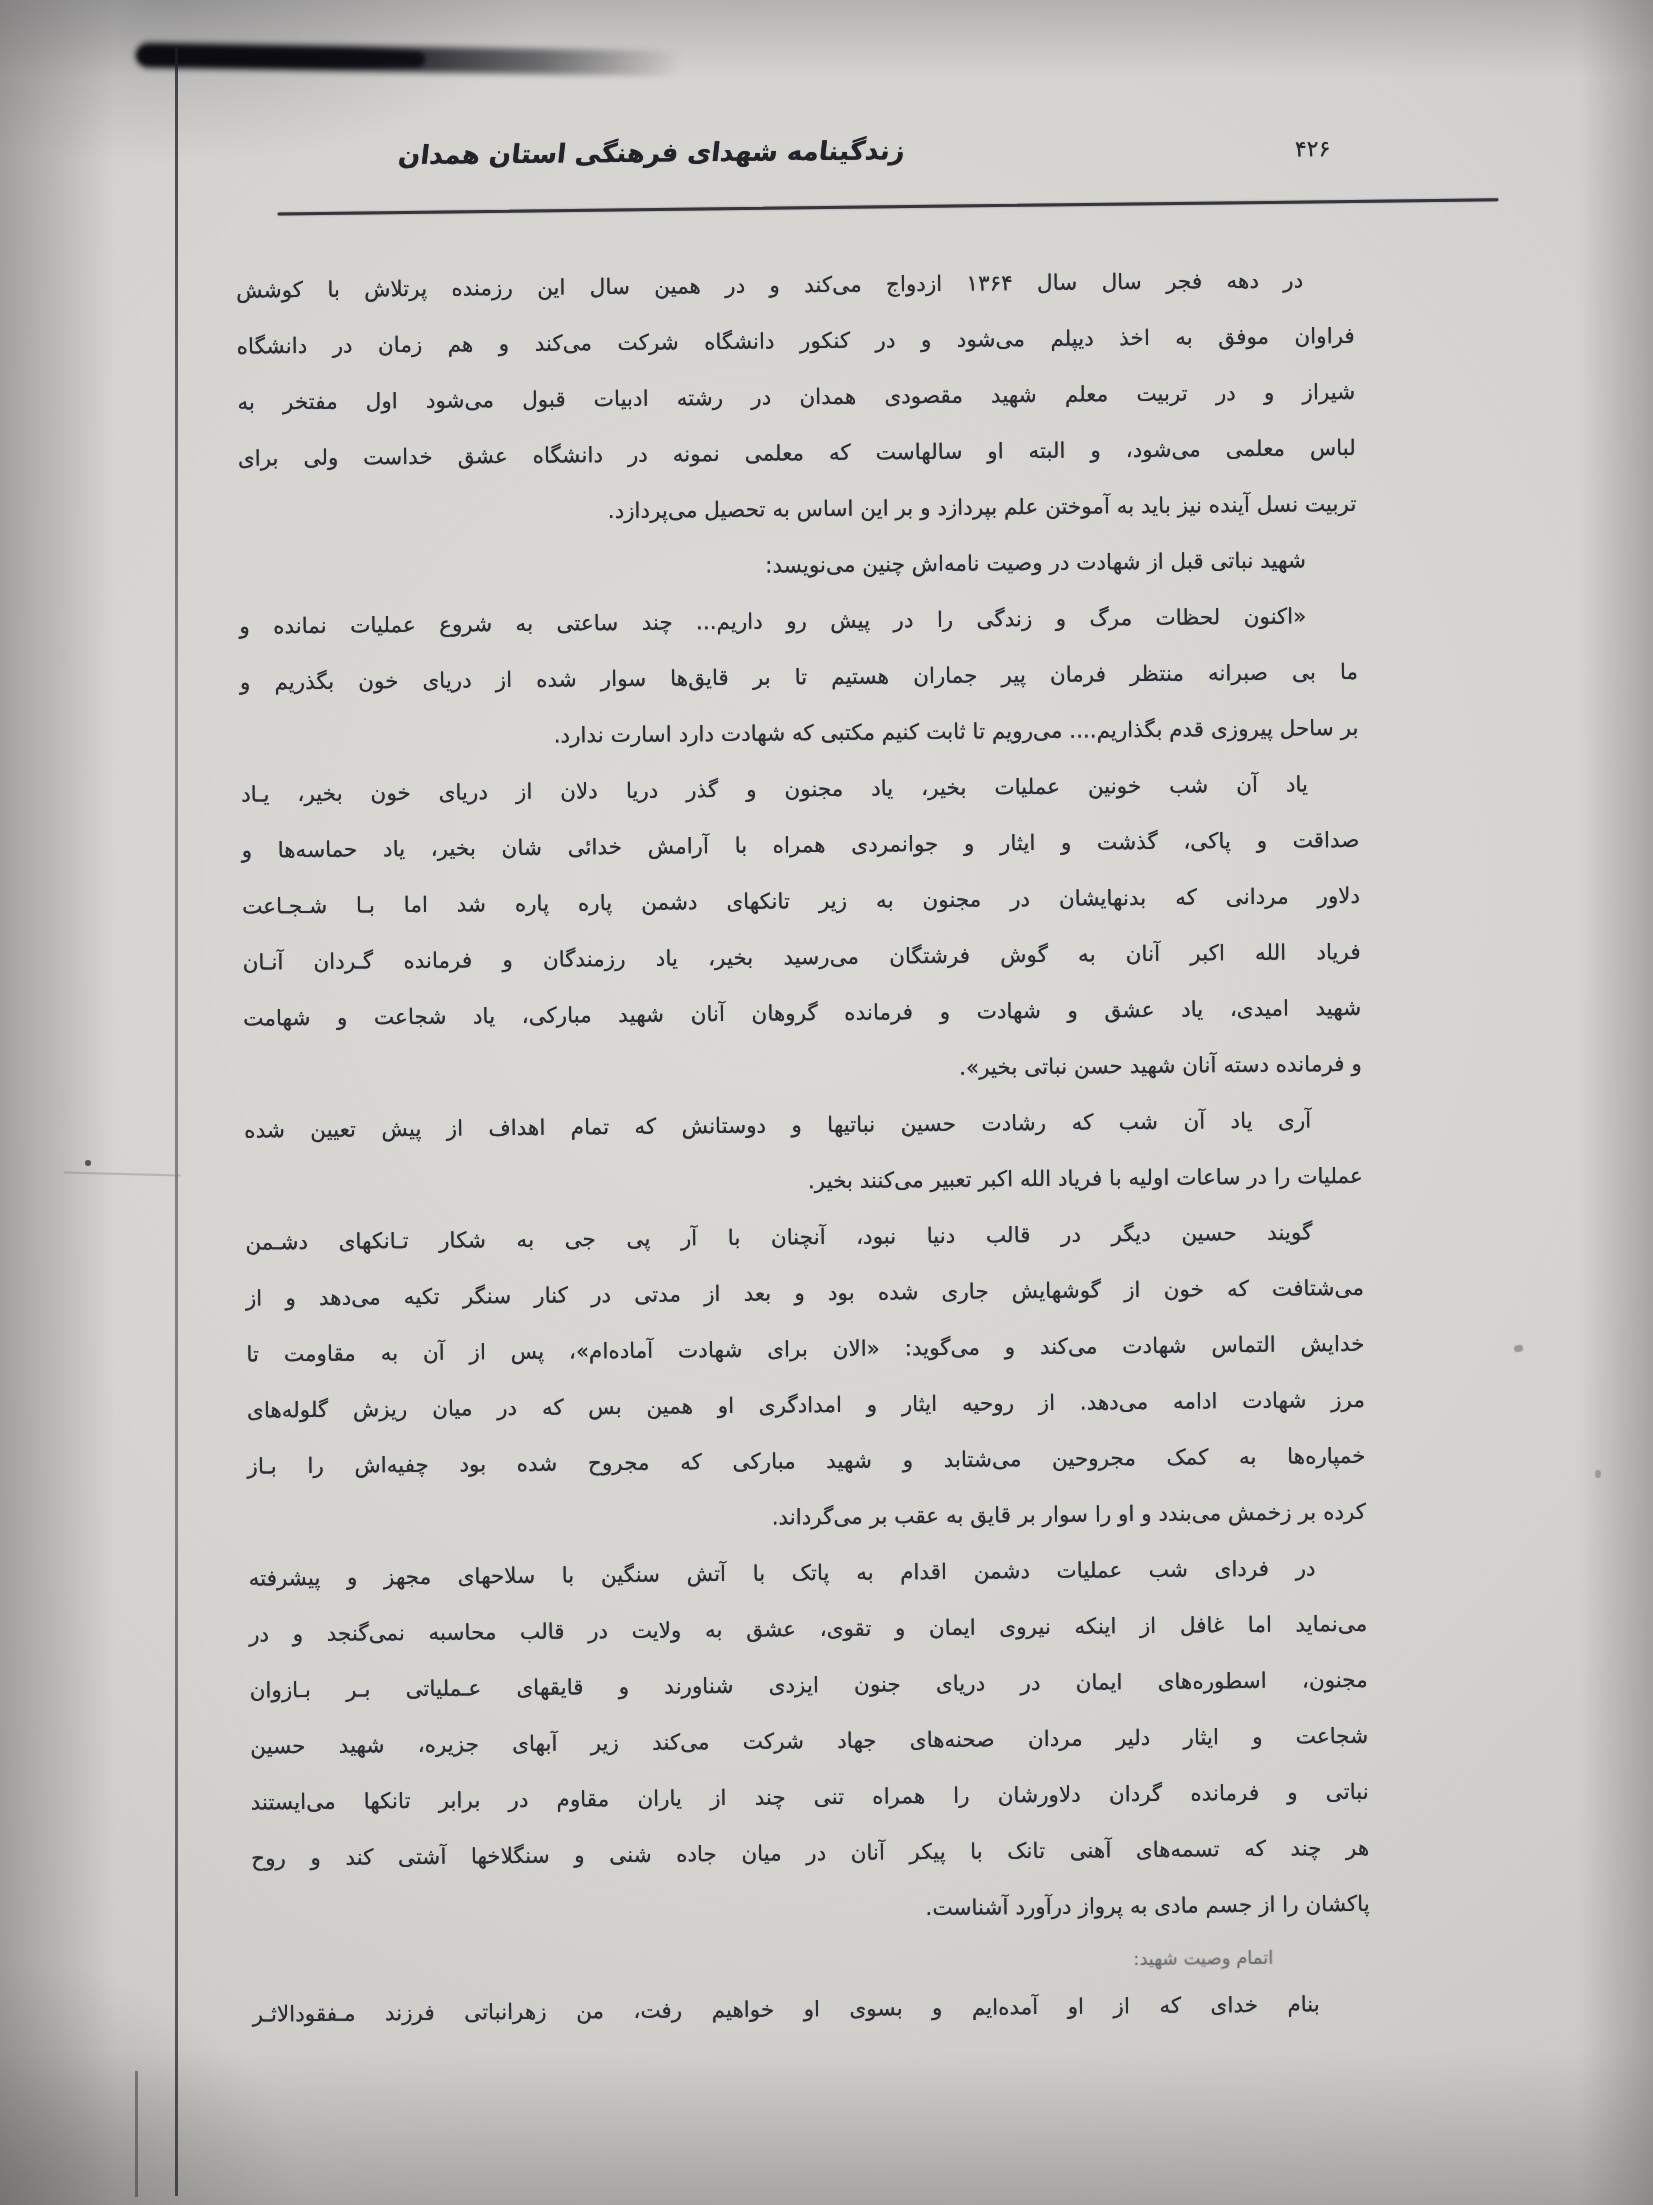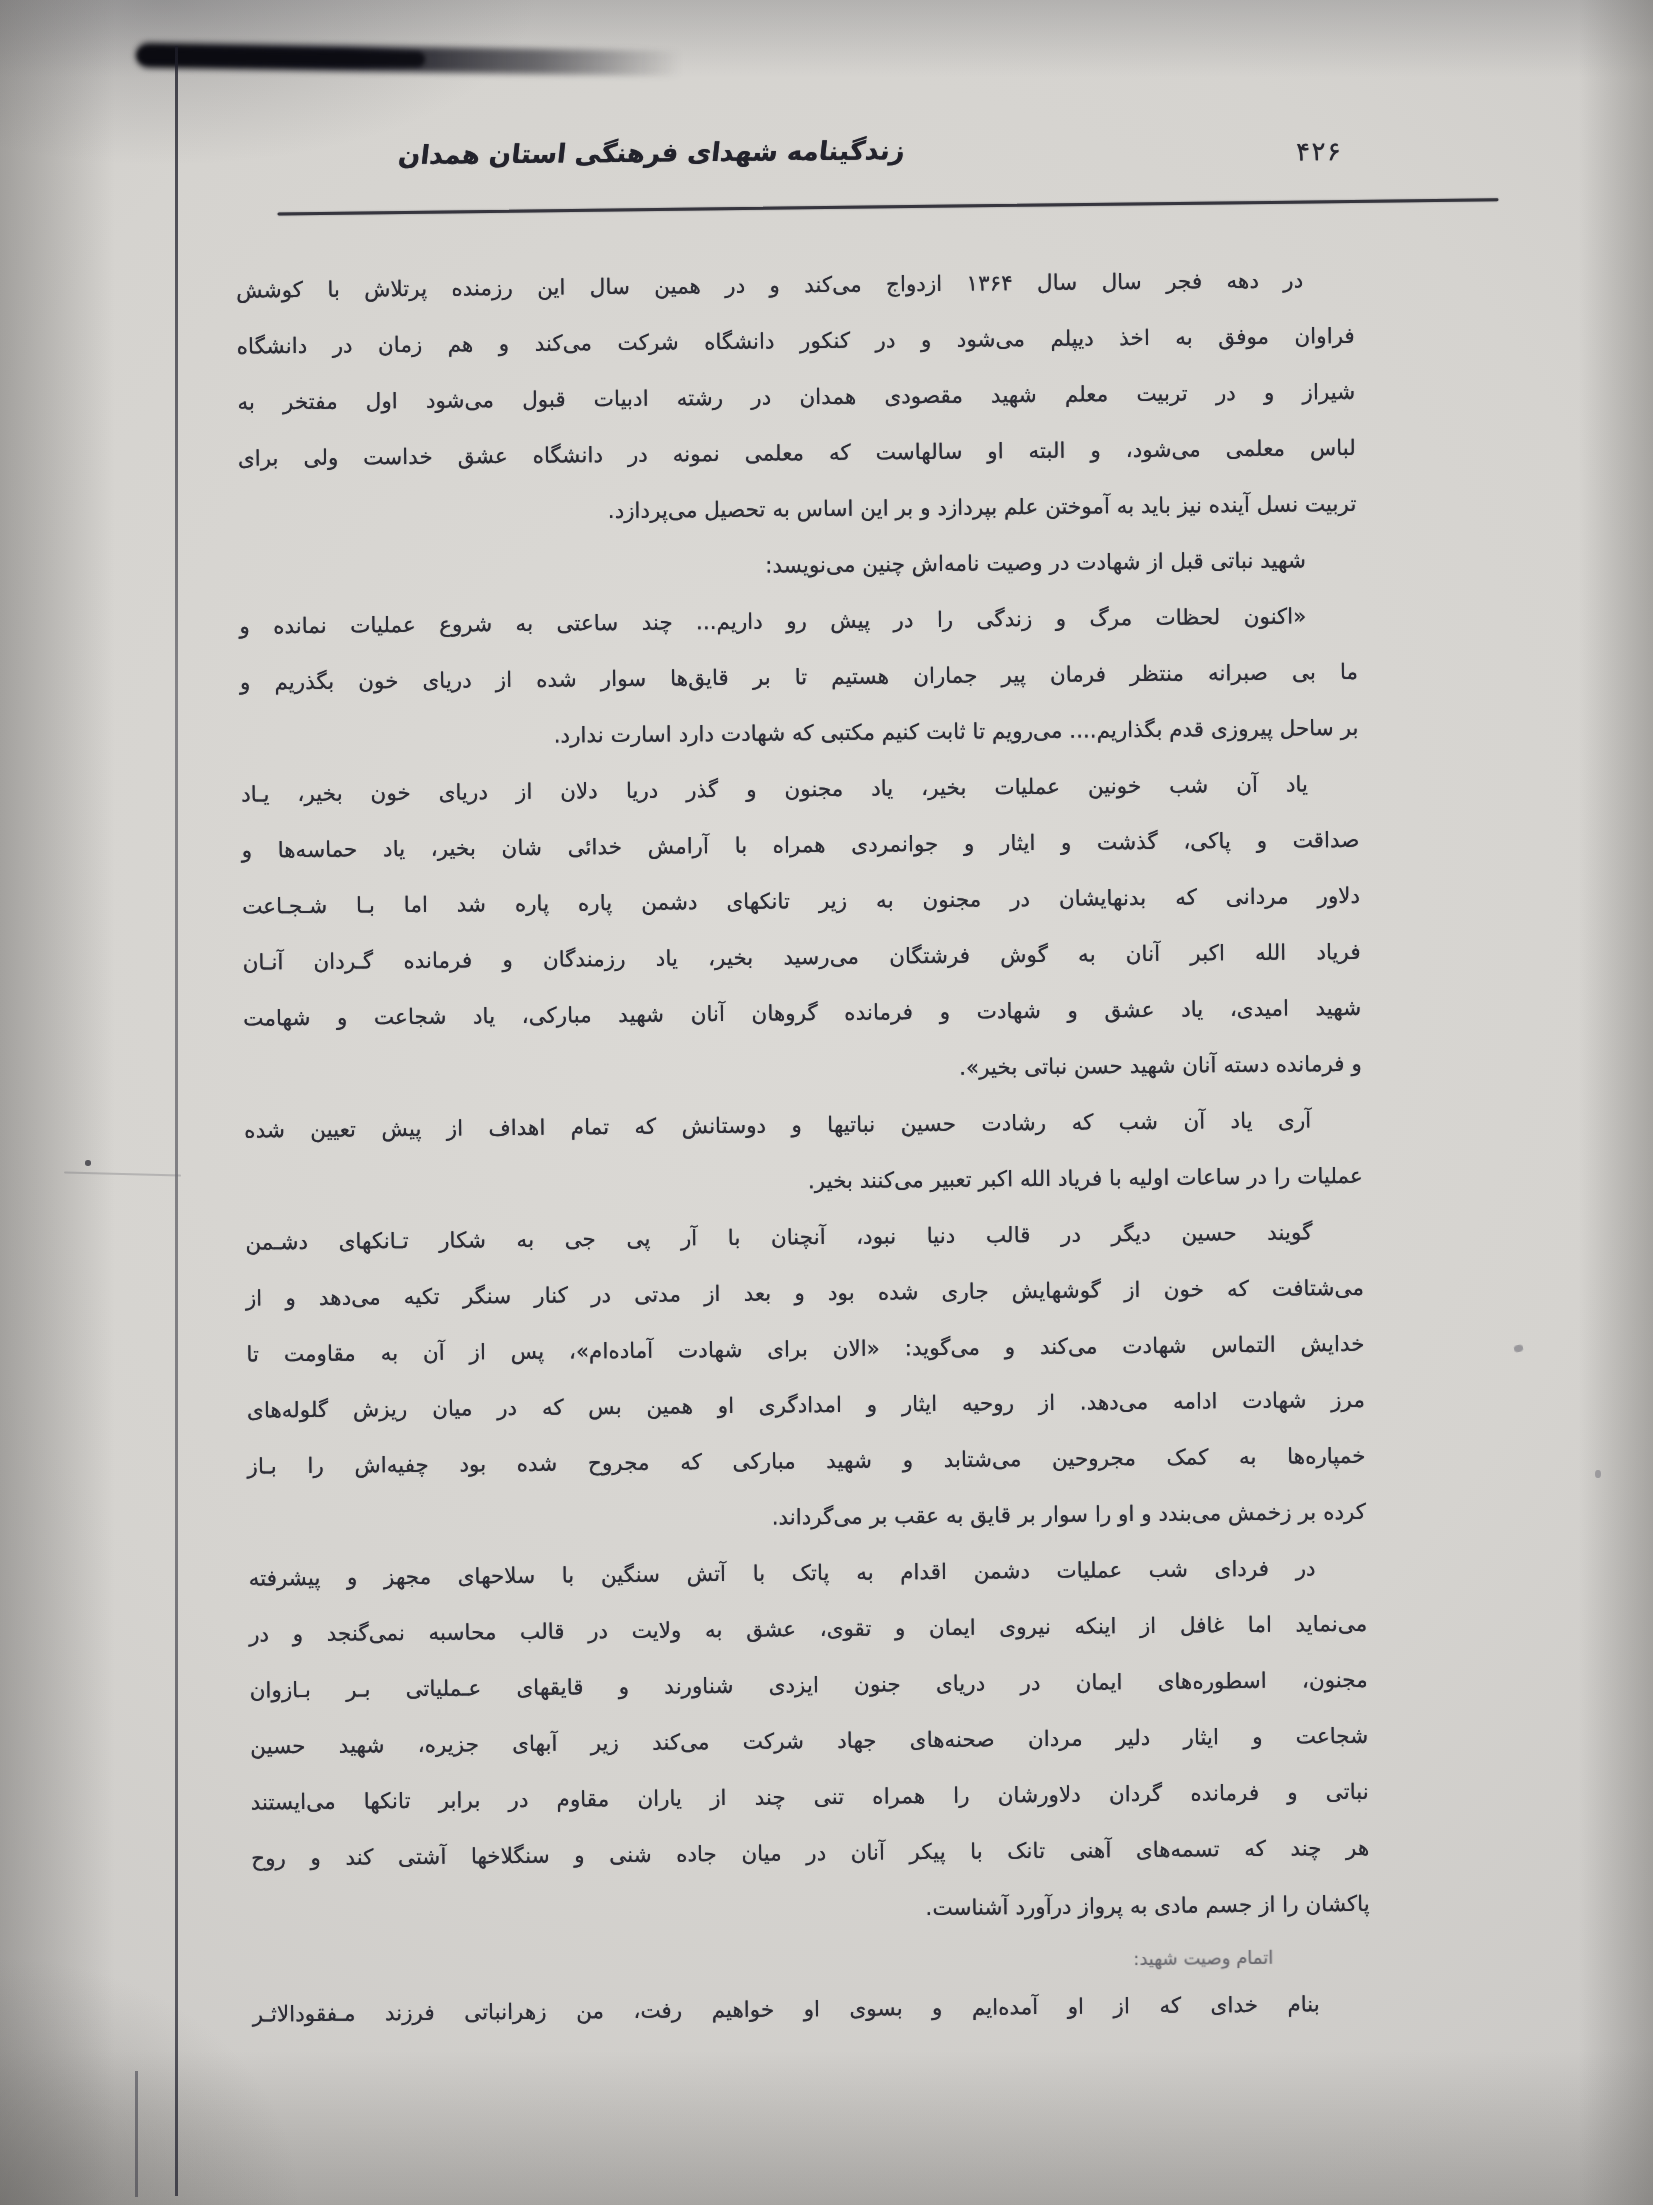--- a/index.html
+++ b/index.html
@@ -16,23 +16,22 @@
       radial-gradient(ellipse 120% 95% at 47% 40%, #dcdad6 0%, #d5d3cf 45%, #cbc9c6 72%, #bfbdba 92%, #b4b2af 100%);
   }
   .content{position:absolute;inset:0;transform:rotate(-0.55deg);transform-origin:827px 992px;}
   .title{
     position:absolute;top:136px;left:308px;width:606px;
     font-size:26px;font-weight:bold;color:#23232c;
     transform:skewX(-7deg);text-shadow:0 0 0.8px rgba(35,35,44,.8);
     text-align:right;white-space:nowrap;
   }
   .page-num{
-    position:absolute;top:141px;left:1304px;font-size:26px;color:#282831;
+    position:absolute;top:141px;left:1304px;font-size:22px;color:#282831;
     text-shadow:0 0 0.8px rgba(40,40,49,.8);
-    font-family:Liberation Mono, monospace;
   }
   .rule{
     position:absolute;top:206px;left:286px;width:1221px;height:3.3px;
     background:#20202a;border-radius:2.2px;opacity:.88;
     transform:rotate(-0.12deg);box-shadow:0 0 1.7px rgba(32,32,42,.6);
   }
   .body-text{
     position:absolute;top:257px;left:244px;width:1118px;
     font-size:21.5px;line-height:56px;color:#2d2d36;
     text-shadow:0 0 0.7px rgba(45,45,54,.85);

